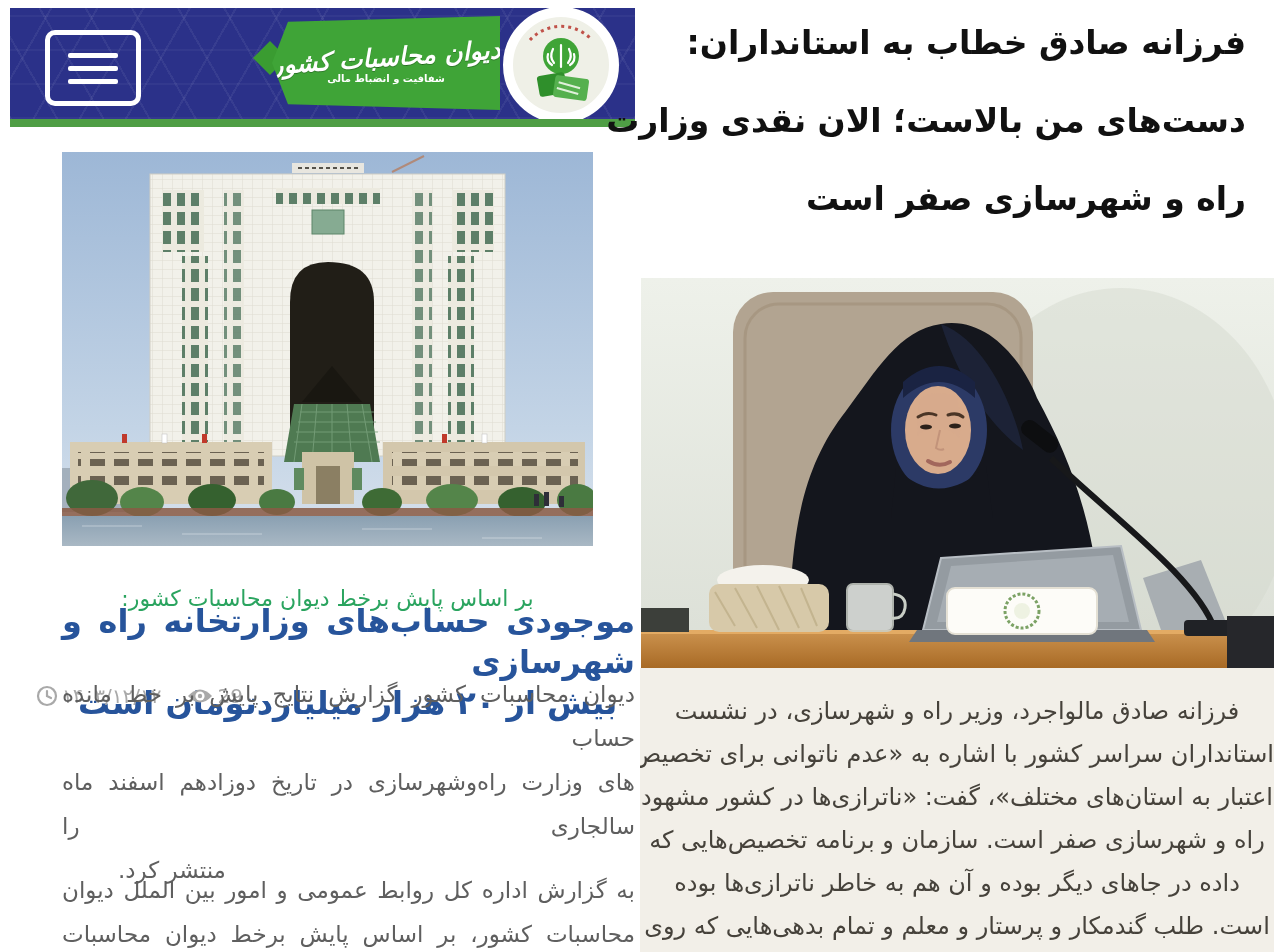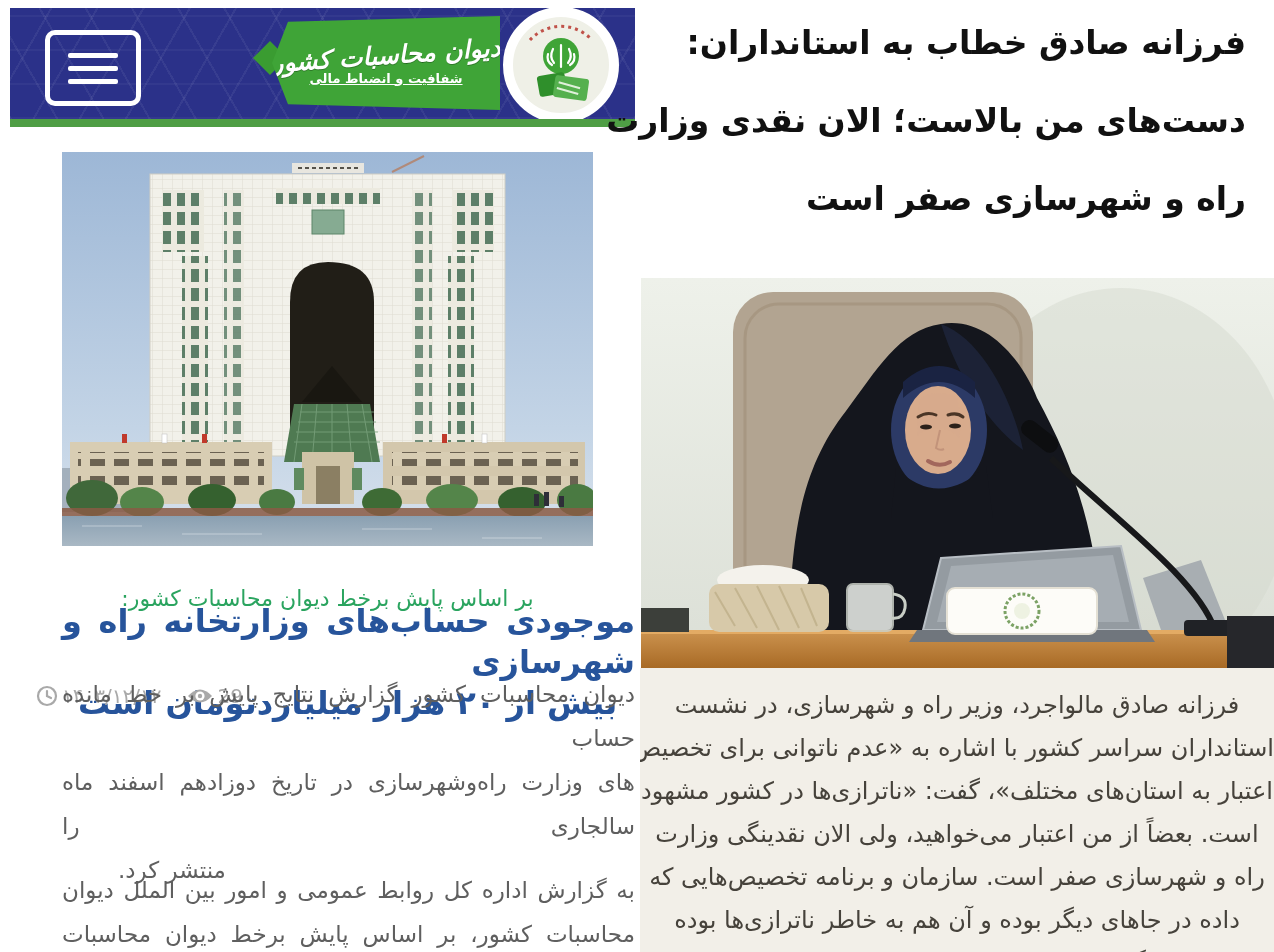--- a/index.html
+++ b/index.html
@@ -15,21 +15,21 @@
   .green-strip{position:absolute;left:10px;top:119px;width:625px;height:8px;background:#4f9e45;}
   .menu-btn{position:absolute;left:35px;top:22px;width:86px;height:66px;border:5px solid #ffffff;
     border-radius:10px;display:flex;flex-direction:column;justify-content:center;align-items:center;gap:8px;cursor:pointer;}
   .menu-btn i{display:block;width:50px;height:5px;background:#ffffff;border-radius:2px;}
   .ribbon-tail{position:absolute;left:258px;top:42px;width:24px;height:24px;background:#3a9c31;transform:rotate(45deg);}
   .ribbon{position:absolute;left:272px;top:12px;width:228px;height:94px;background:#3fa437;
     clip-path:polygon(0 50%,7% 6%,100% 0,100% 100%,7% 94%);
     display:flex;flex-direction:column;justify-content:center;align-items:center;color:#fff;direction:rtl;}
   .brand-title{font-size:25px;font-weight:bold;font-style:italic;transform:rotate(-4deg);white-space:nowrap;
     text-shadow:0 1px 0 rgba(0,0,0,0.25);}
-  .brand-subtitle{font-size:13px;font-weight:bold;margin-top:1px;white-space:nowrap;text-decoration:underline;}
+  .brand-subtitle{font-size:10px;font-weight:bold;margin-top:1px;white-space:nowrap;}
   .logo{position:absolute;left:500px;top:4px;width:122px;height:122px;}
 
   .article-photo{position:absolute;left:62px;top:152px;width:531px;height:394px;}
 
   .kicker{position:absolute;left:62px;top:566px;width:531px;direction:rtl;text-align:center;
     font-size:22px;color:#2aa45f;white-space:nowrap;margin-top:20px;}
   .headline{position:absolute;left:62px;top:601px;width:573px;color:#27549b;font-size:32px;font-weight:bold;line-height:41px;}
   .hl-just{direction:rtl;text-align:justify;text-align-last:justify;white-space:nowrap0;}
   .hl-left{direction:rtl;text-align:left;padding-left:16px;white-space:nowrap;}
 
@@ -43,21 +43,21 @@
   .p2{top:868px;}
   .jline{direction:rtl;text-align:justify;text-align-last:justify;}
   .lline{direction:rtl;text-align:left;padding-left:56px;white-space:nowrap;}
 
   
   .r-headline{position:absolute;left:640px;top:4px;width:634px;direction:rtl;text-align:right;
     padding-right:0;box-sizing:border-box;color:#111111;font-size:33px;font-weight:800;line-height:78px;}
   .r-headline div{padding-right:28px;white-space:nowrap;}
   .r-photo{position:absolute;left:641px;top:278px;width:633px;height:390px;}
   .r-body{position:absolute;left:640px;top:668px;width:634px;height:284px;background:#f2efe8;
-    color:#46423b;font-size:24px;line-height:43px;padding-top:16px;box-sizing:border-box;overflow:hidden;}
+    color:#46423b;font-size:24px;line-height:43px;padding-top:22px;box-sizing:border-box;overflow:hidden;}
   .r-body div{direction:rtl;text-align:center;white-space:nowrap;}
 </style>
 </head>
 <body>
 
 <div id="app">
 
   <div class="banner">
     <div class="menu-btn">
       <span style="display:contents"><i></i><i></i><i></i></span>
@@ -271,19 +271,18 @@
       <rect x="378" y="150" width="42" height="17" rx="8" fill="#0d0e10" transform="rotate(38 399 158)"></rect>
       <rect x="543" y="342" width="60" height="16" rx="4" fill="#202226"></rect>
     </g>
     <rect x="586" y="338" width="47" height="52" fill="#26272b"></rect>
   </svg>
 
   <div class="r-body">
     <div>فرزانه صادق مالواجرد، وزیر راه و شهرسازی، در نشست</div>
     <div>استانداران سراسر کشور با اشاره به «عدم ناتوانی برای تخصیص</div>
     <div>اعتبار به استان‌های مختلف»، گفت: «ناترازی‌ها در کشور مشهود</div>
-    <div>است. بعضاً از من اعتبار می‌خواهید، ولی الان نقدینگی وزارت</div>
     <div>راه و شهرسازی صفر است. سازمان و برنامه تخصیص‌هایی که</div>
     <div>داده در جاهای دیگر بوده و آن هم به خاطر ناترازی‌ها بوده</div>
     <div>است. طلب گندمکار و پرستار و معلم و تمام بدهی‌هایی که روی</div>
   </div>
 
 </div>
 
 </body></html>

